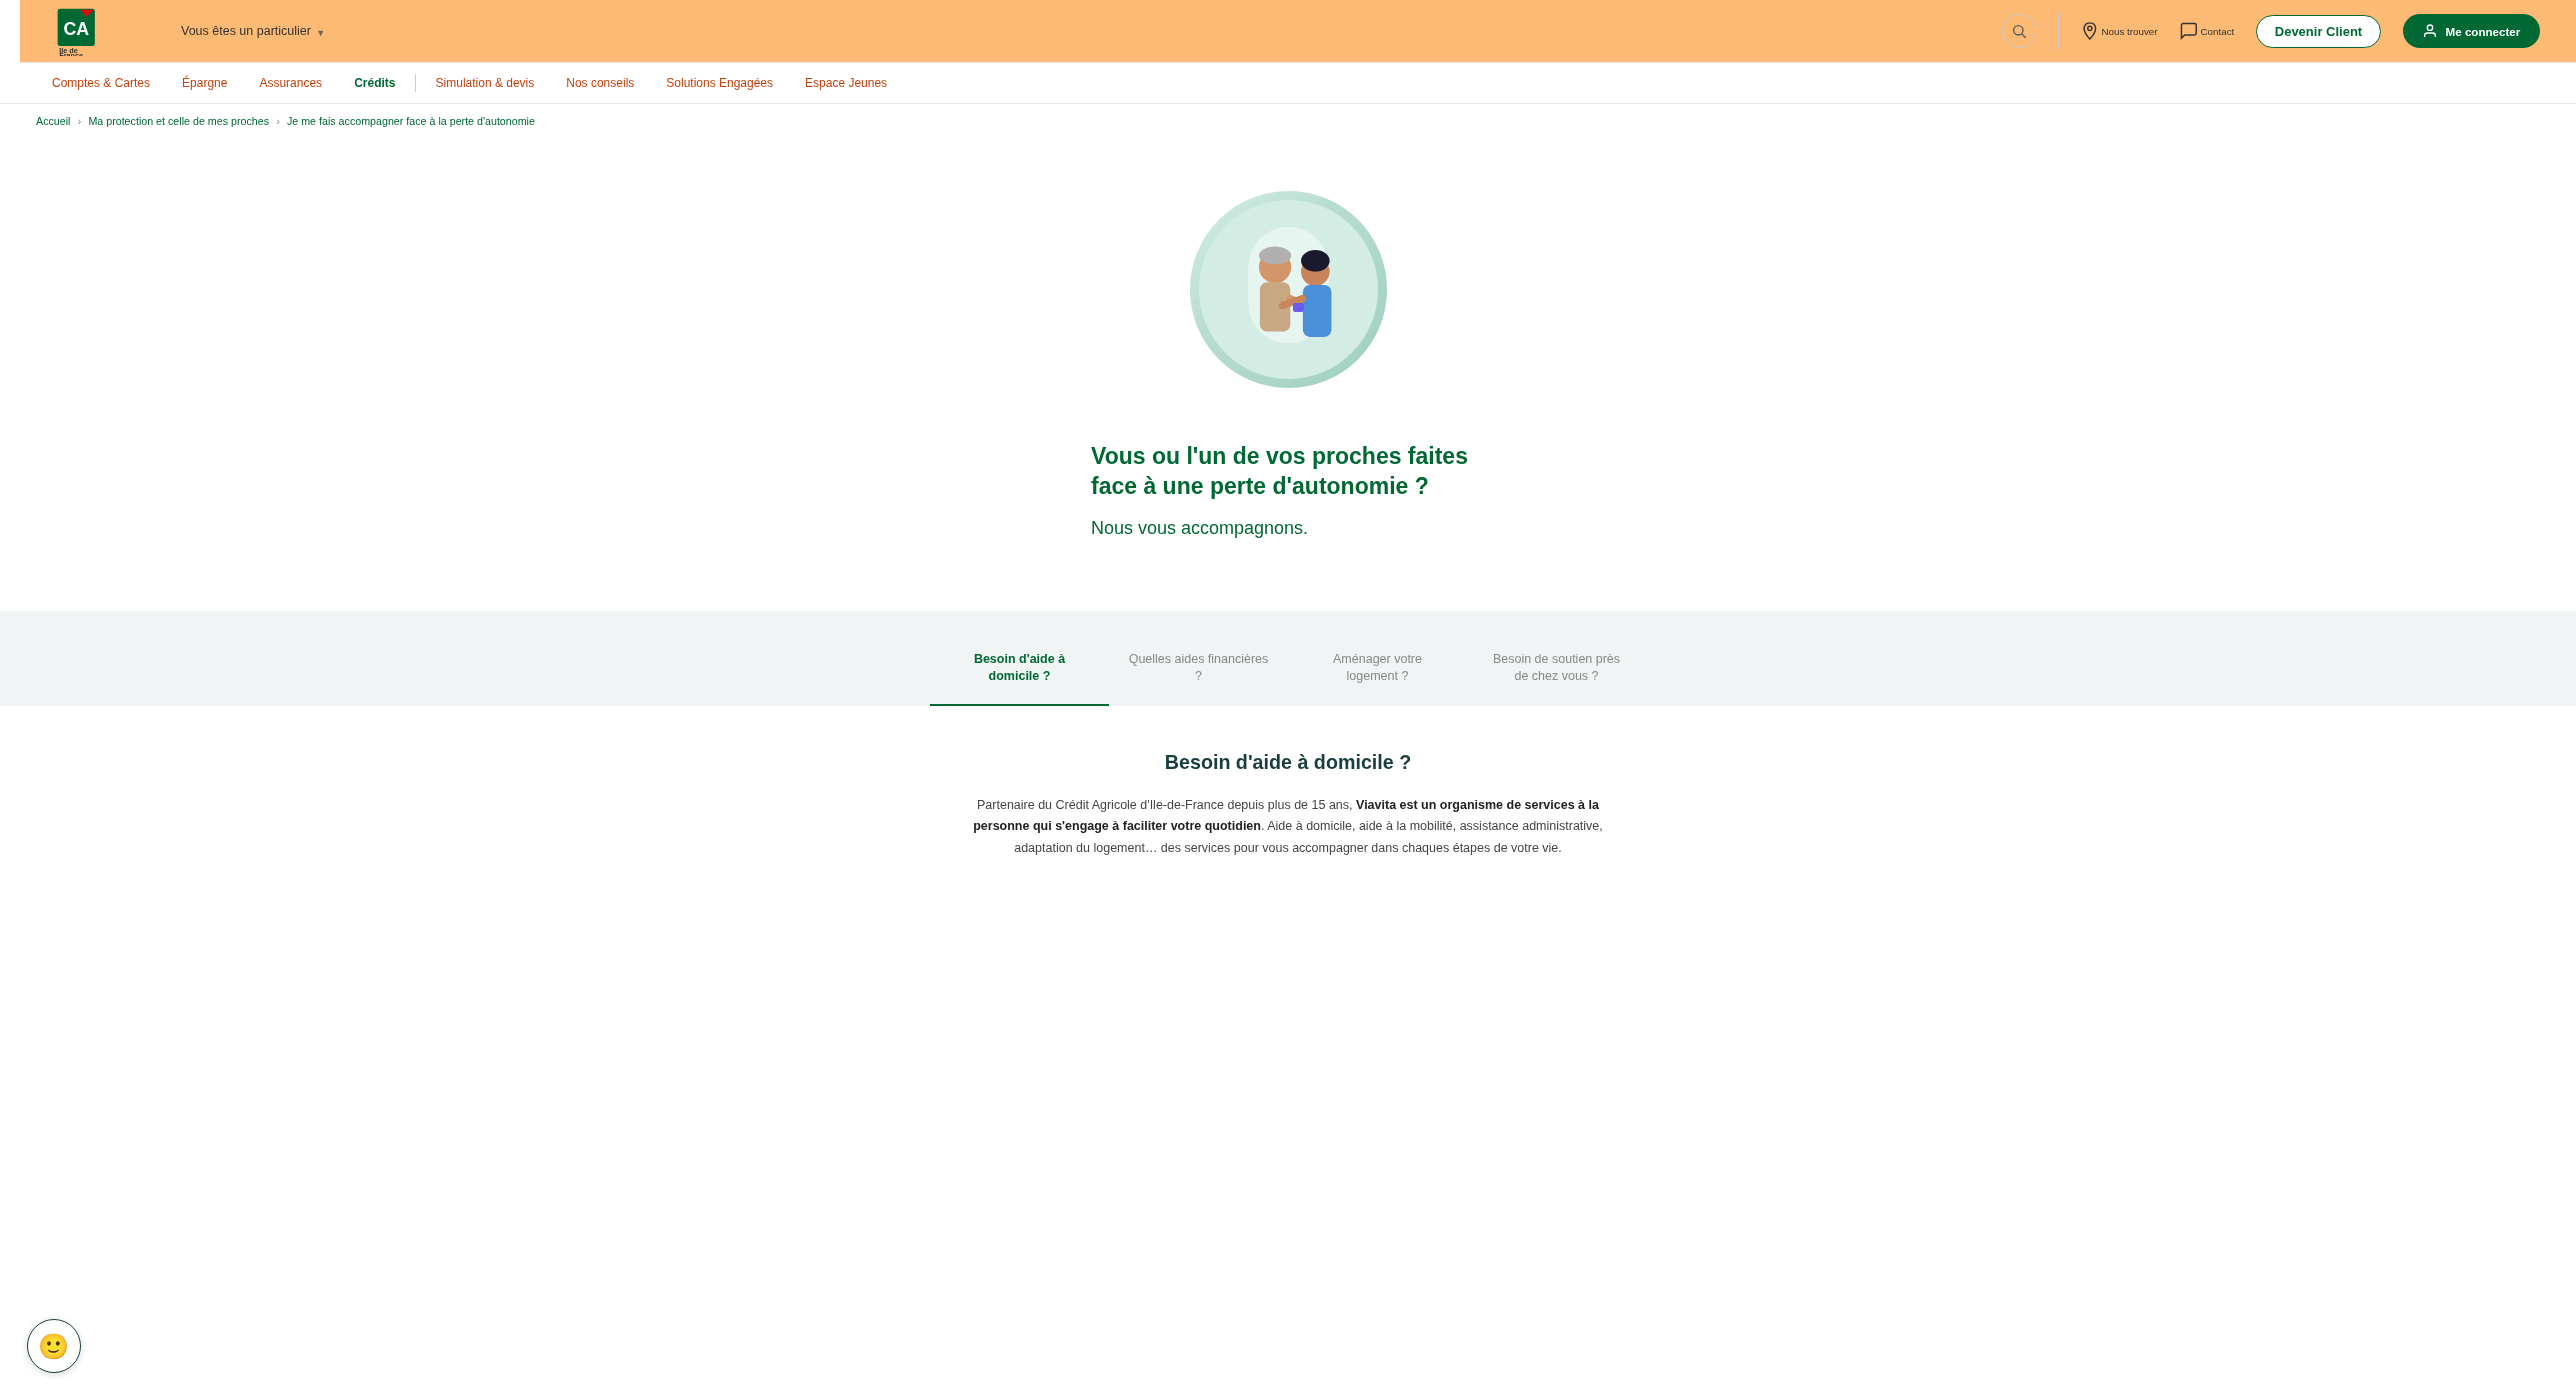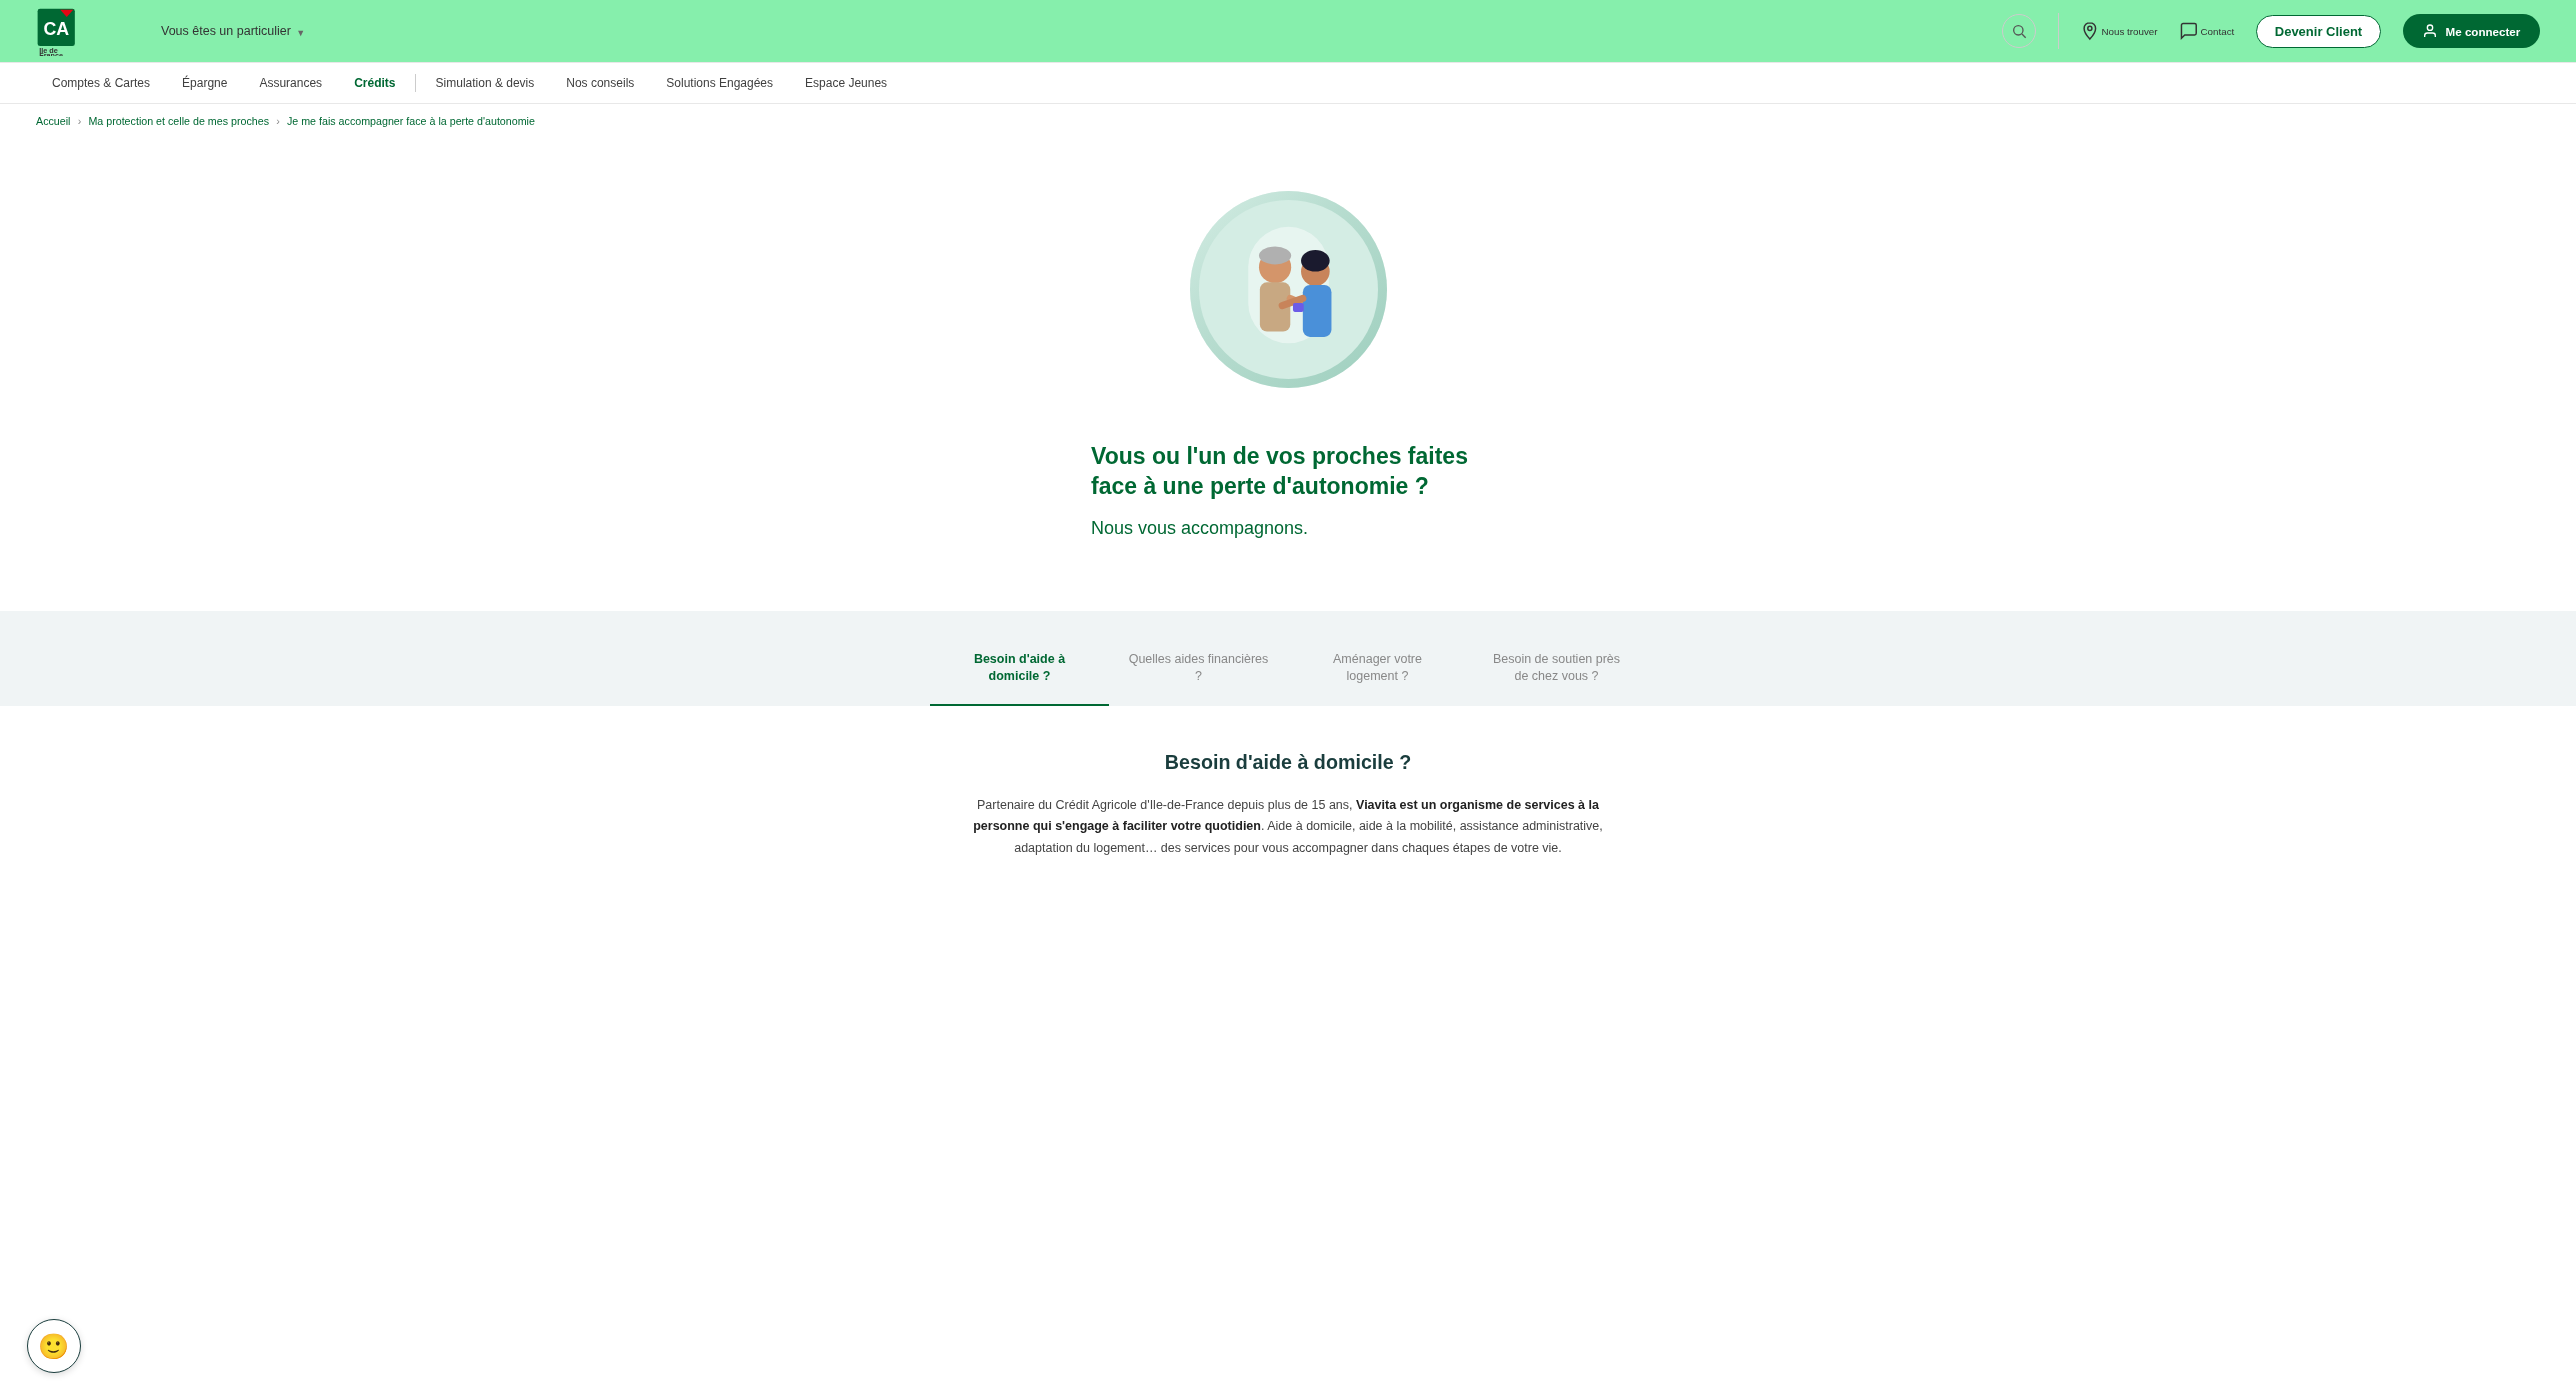--- a/index.html
+++ b/index.html
@@ -4,23 +4,24 @@
   <style>
     * { margin: 0; padding: 0; box-sizing: border-box; }
     body { font-family: Arial, Helvetica, sans-serif; background: #fff; color: #333; font-size: 12.5px; }
 
     
     .header-top {
       display: flex;
       align-items: center;
       padding: 0 36px;
       height: 63px;
-      background: #86efac;
+      background: #fdba74;
       border-bottom: 0.9px solid #e8e8e8;
       gap: 18px;
+      margin-left: 20px;
     }
     .logo-area {
       display: flex;
       align-items: center;
       flex-shrink: 0;
       margin-right: 18px;
     }
     .logo-svg {
       width: 89px;
       height: 49px;
@@ -106,21 +107,21 @@
       background: #fff;
       border-bottom: 0.9px solid #e8e8e8;
       gap: 0;
     }
     .nav-item {
       padding: 0 16px;
       height: 41px;
       display: flex;
       align-items: center;
       font-size: 12px;
-      color: #404040;
+      color: #c2410c;
       cursor: pointer;
       white-space: nowrap;
       font-weight: 500;
       position: relative;
     }
     .nav-item.active { color: #006833; font-weight: bold; }
     .nav-separator {
       width: 0.9px;
       height: 18px;
       background: #ccc;

